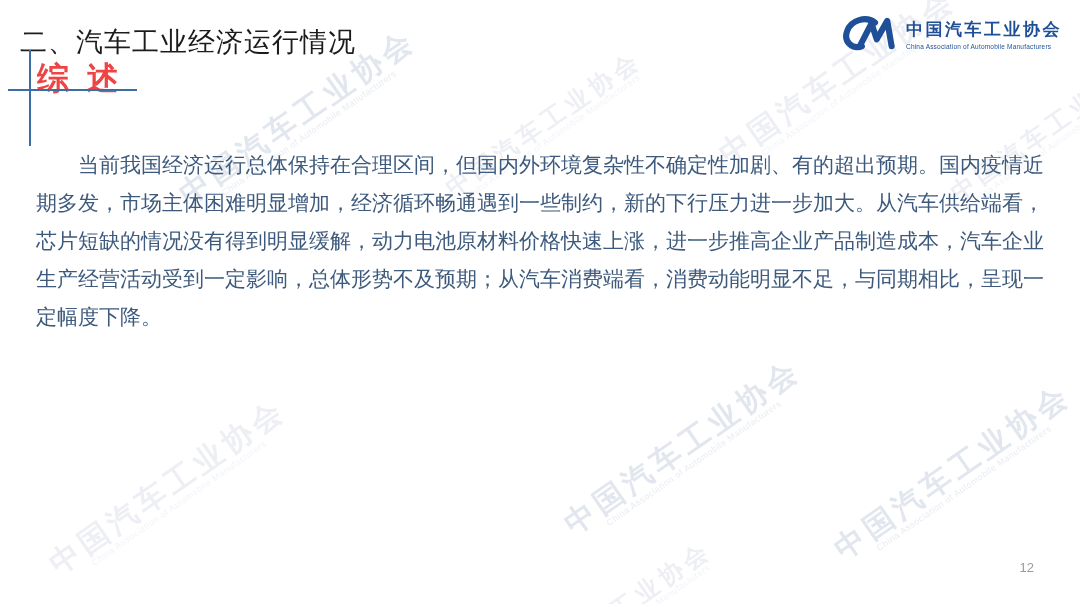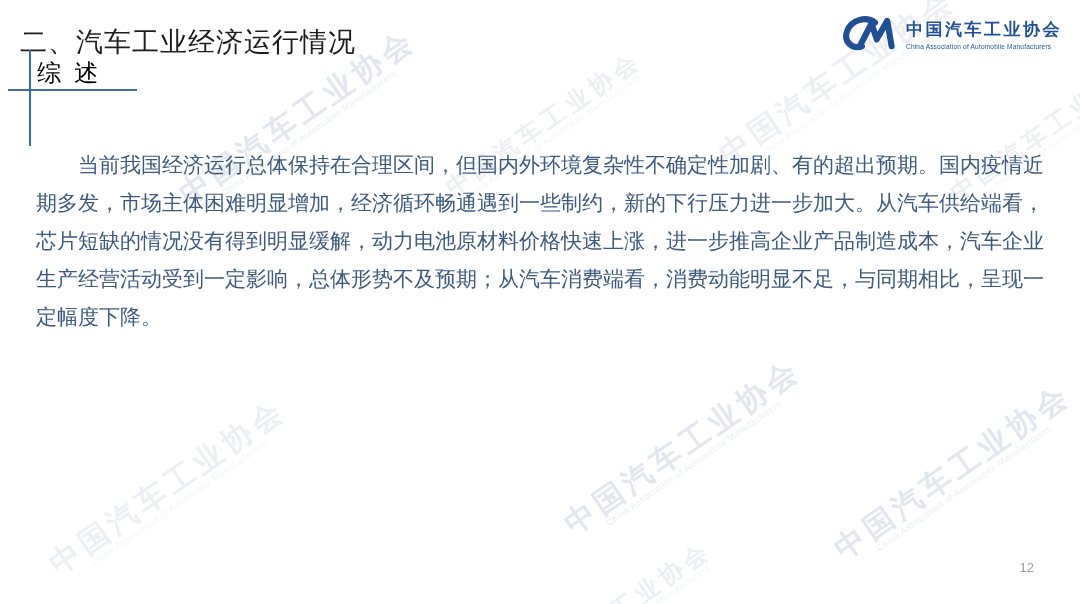--- a/index.html
+++ b/index.html
@@ -37,21 +37,21 @@
   .wm.faint .wm-en{color:#f1f3f7;}
 
   
   .section-title{
     position:absolute;left:20px;top:24px;
     font-size:27px;font-weight:normal;color:#1c1c1c;
     letter-spacing:1px;white-space:pre;
   }
   .subtitle{
     position:absolute;left:37px;top:57px;
-    font-size:24px;font-weight:normal;color:#000000;
+    font-size:32px;font-weight:bold;color:#ef4444;
     white-space:pre;
   }
   .h-line{
     position:absolute;left:8px;top:89px;width:129px;height:2px;
     background:#3a6ea5;
   }
   .v-line{
     position:absolute;left:29px;top:50px;width:2px;height:96px;
     background:#3a6ea5;
   }

